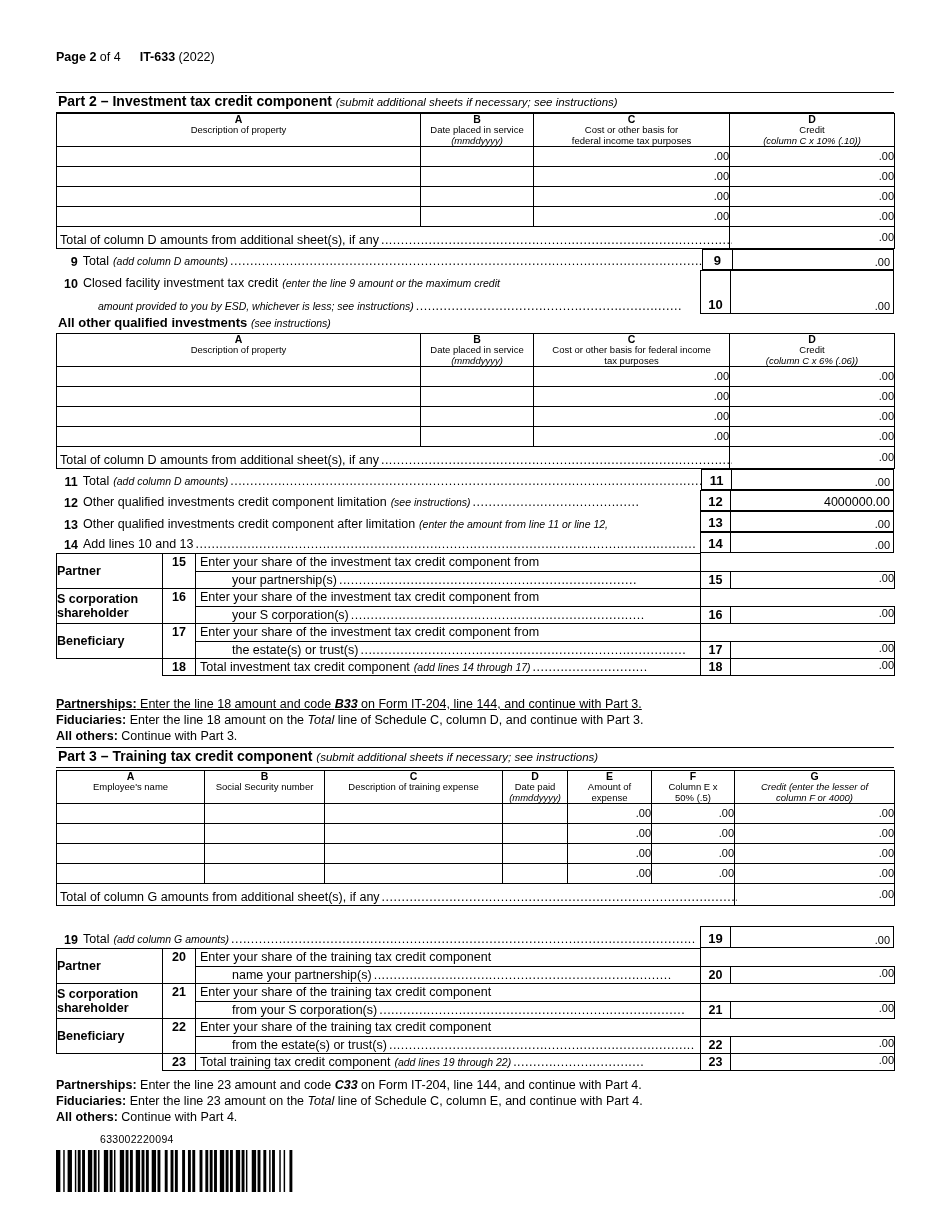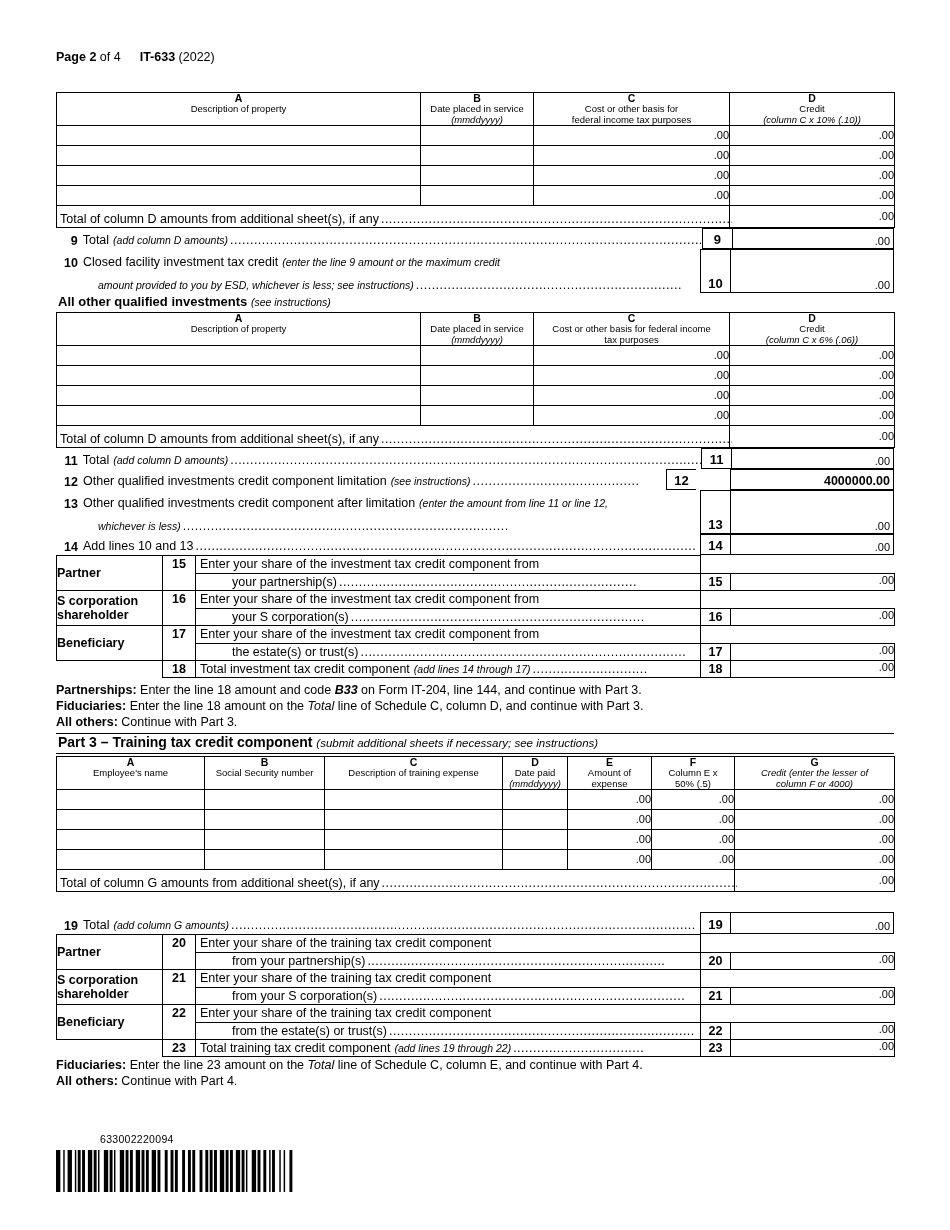--- a/index.html
+++ b/index.html
@@ -37,21 +37,21 @@
   .cents{font-size:11px;text-align:right;padding-right:3px;line-height:19px;
          font-family:"Liberation Sans", sans-serif;}
   .thickbot{border-bottom:1.8px solid #000 !important;}
 
   
   .leadrow{display:flex;align-items:flex-end;width:100%;}
   .leadtxt{white-space:nowrap;font-size:12.5px;line-height:16px;}
   .leaddots{flex:1 1 auto;overflow:hidden;white-space:nowrap;font-size:12.5px;
             line-height:16px;letter-spacing:.5px;padding:0 2px;
             color:#000;min-width:10px;}
-  .bold{font-weight:bold;margin-left:34px;}
+  .bold{font-weight:normal;}
   .small-ital{font-style:italic;font-size:10.5px;}
 
   
   .numline{display:flex;width:838px;align-items:stretch;}
   .numline .lead{flex:1 1 auto;display:flex;align-items:flex-end;padding-bottom:1px;overflow:hidden;}
   .numline .lno{width:30px;border:1px solid #000;border-right:none;box-sizing:border-box;
       font-weight:bold;font-size:13px;text-align:center;display:flex;align-items:flex-end;
       justify-content:center;padding-bottom:1px;}
   .numline .amt{width:164px;border:1px solid #000;box-sizing:border-box;
       font-size:11px;text-align:right;padding-right:3px;display:flex;align-items:flex-end;
@@ -91,20 +91,24 @@
     <span>2</span></b>
     <span>of</span>
     <span>4</span>
     <span class="gap"></span>
     <b><span>IT-633</span></b>
     <span>(2022)</span>
   </div>
 
   <div class="inner" style="top:92px;">
 
+    <div class="partbar">
+      <span>Part 2 – Investment tax credit component</span>
+      <i>(submit additional sheets if necessary; see instructions)</i>
+    </div>
 
 
     <table class="grid">
       <colgroup>
         <col style="width:364px">
           <col style="width:113px">
           <col style="width:196px">
           <col style="width:165px">
       </colgroup>
       <tbody>
@@ -289,25 +293,20 @@
       <div class="amt bold" style="font-size:12.5px;">4000000.00</div>
     </div>
 
     <div style="display:flex;width:838px;">
       <div style="flex:1 1 auto;">
         <div class="leadrow" style="height:21px;">
           <span class="numtag">13</span>
           <span class="leadtxt">Other qualified investments credit component after limitation</span>
           <span class="leadtxt small-ital" style="margin-left:4px;">(enter the amount from line 11 or line 12,</span>
         </div>
-        <div class="leadrow" style="height:23px;">
-          <span style="display:inline-block;width:42px;"></span>
-          <span class="leadtxt small-ital">whichever is less)</span>
-          <span class="leaddots">..................................................................................</span>
-        </div>
       </div>
       <div style="width:30px;border:1px solid #000;border-right:none;box-sizing:border-box;
                   font-weight:bold;font-size:13px;text-align:center;display:flex;
                   align-items:flex-end;justify-content:center;padding-bottom:1px;">13</div>
       <div style="width:164px;border:1px solid #000;box-sizing:border-box;font-size:11px;
                   display:flex;align-items:flex-end;justify-content:flex-end;
                   padding:0 3px 1px 0;">.00</div>
     </div>
 
     <div class="numline" style="height:21px;">
@@ -402,21 +401,21 @@
             <span class="leadtxt small-ital" style="margin-left:4px;">(add lines 14 through 17)</span>
             <span class="leaddots">.............................</span>
           </div>
         </td>
         <td class="n thickbot" style="vertical-align:bottom;padding-bottom:1px;">18</td>
         <td class="amtcell">.00</td>
       </tr>
     </tbody>
       </table>
 
-    <div class="para" style="margin-top:4px;">
+    <div class="para" style="margin-top:20px;text-decoration:underline;">
       <b>Partnerships:</b><span> Enter the line 18 amount and code </span><b><i>B33</i></b><span> on Form IT-204, line 144, and continue with Part 3.</span>
     </div>
     <div class="para">
       <b>Fiduciaries:</b><span> Enter the line 18 amount on the </span><i>Total</i><span> line of Schedule C, column D, and continue with Part 3.</span>
     </div>
     <div class="para" style="margin-bottom:3px;">
       <b>All others:</b><span> Continue with Part 3.</span>
     </div>
 
     <div class="partbar">
@@ -546,21 +545,21 @@
         <td class="txt">
           <div class="shline1">Enter your share of the training tax credit component</div>
         </td>
         <td class="nb"></td>
         <td class="nb"></td>
       </tr>
       <tr>
         <td class="txt" style="border-top:none;">
           <div class="shline2">
             <span class="ind"></span>
-            <span class="leadtxt">from your partnership(s)</span>
+            <span class="leadtxt">name your partnership(s)</span>
             <span class="leaddots">...........................................................................</span>
           </div>
         </td>
         <td class="n" style="vertical-align:bottom;padding-bottom:1px;">20</td>
         <td class="amtcell">.00</td>
       </tr>
 
       <tr>
         <td class="lbl" rowspan="2">S corporation shareholder</td>
         <td class="n" rowspan="2">21</td>
@@ -612,20 +611,23 @@
             <span class="leadtxt small-ital" style="margin-left:4px;">(add lines 19 through 22)</span>
             <span class="leaddots">.................................</span>
           </div>
         </td>
         <td class="n thickbot" style="vertical-align:bottom;padding-bottom:1px;">23</td>
         <td class="amtcell">.00</td>
       </tr>
     </tbody>
       </table>
 
+    <div class="para" style="margin-top:6px;">
+      <b>Partnerships:</b><span> Enter the line 23 amount and code </span><b><i>C33</i></b><span> on Form IT-204, line 144, and continue with Part 4.</span>
+    </div>
     <div class="para">
       <b>Fiduciaries:</b><span> Enter the line 23 amount on the </span><i>Total</i><span> line of Schedule C, column E, and continue with Part 4.</span>
     </div>
     <div class="para">
       <b>All others:</b><span> Continue with Part 4.</span>
     </div>
 
   </div>
 
   <div style="position:absolute;left:100px;top:1133px;" class="bcnum">633002220094</div>

